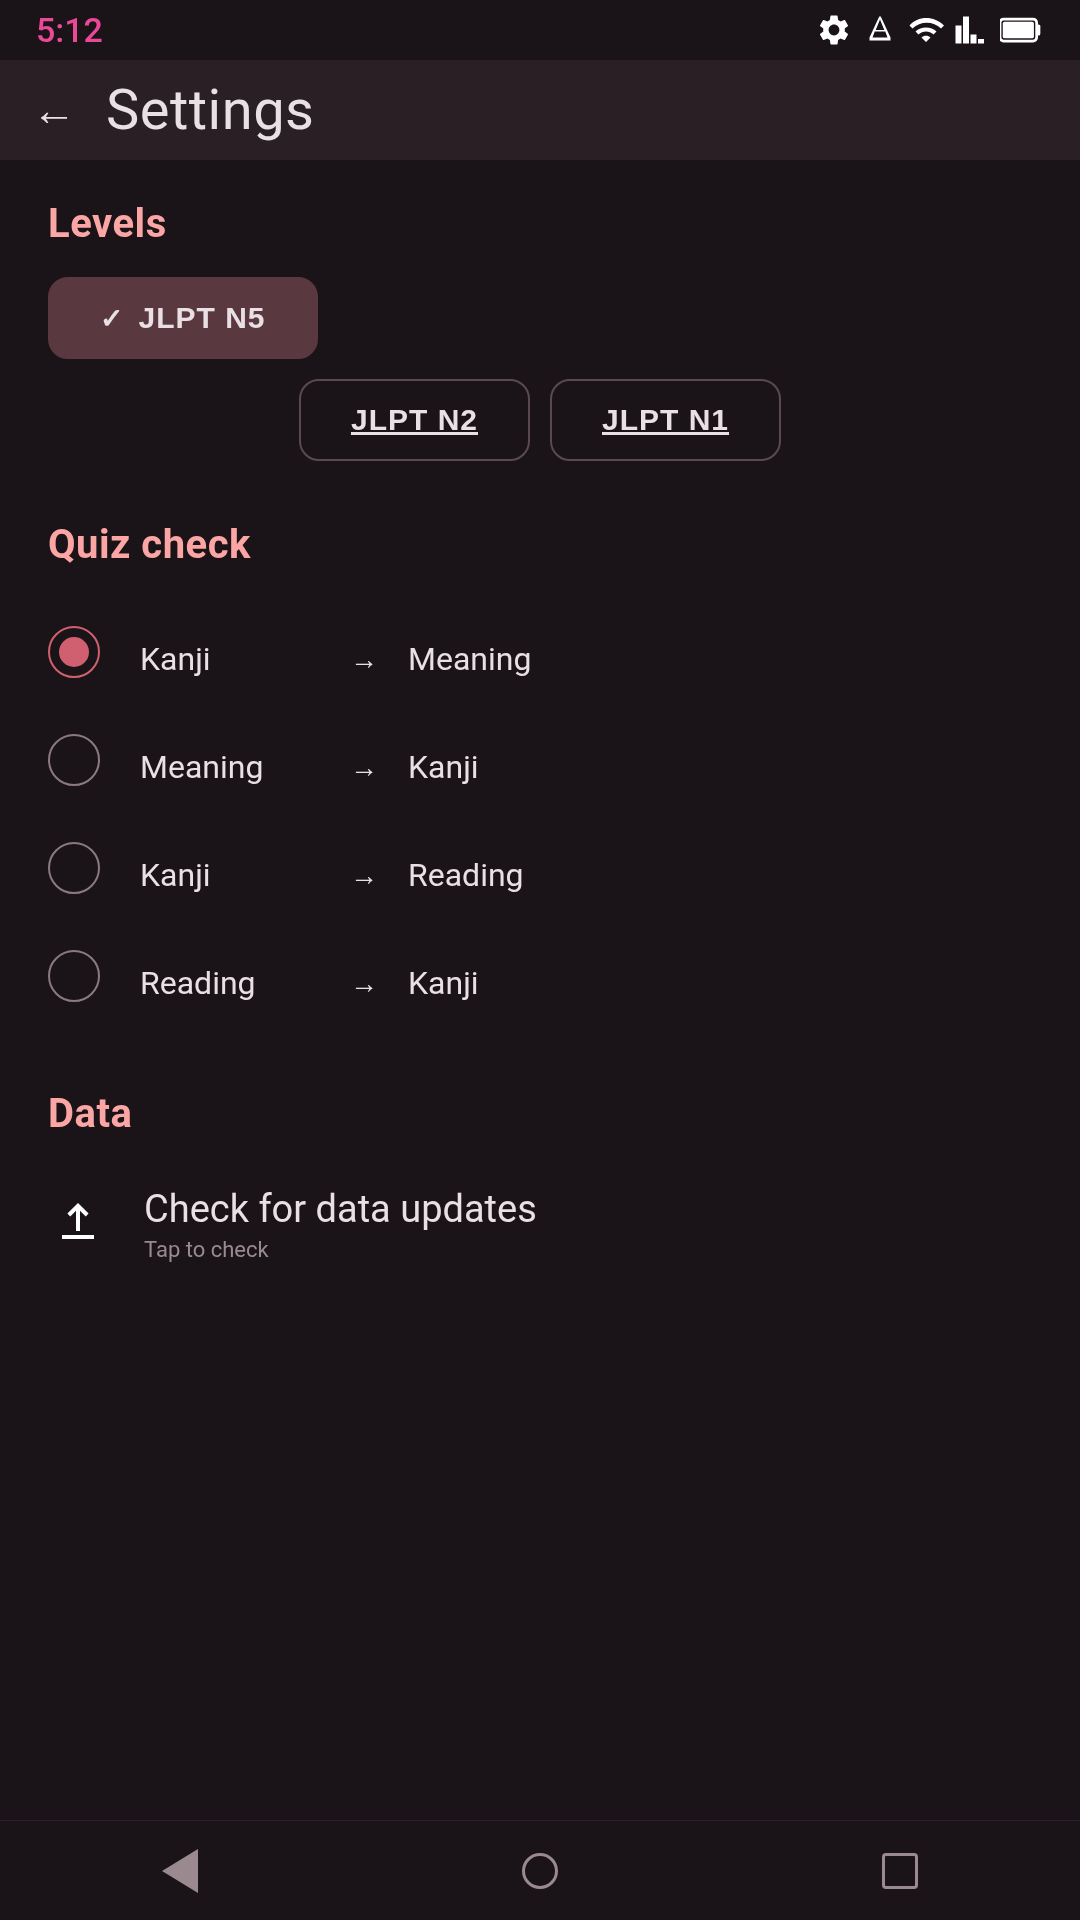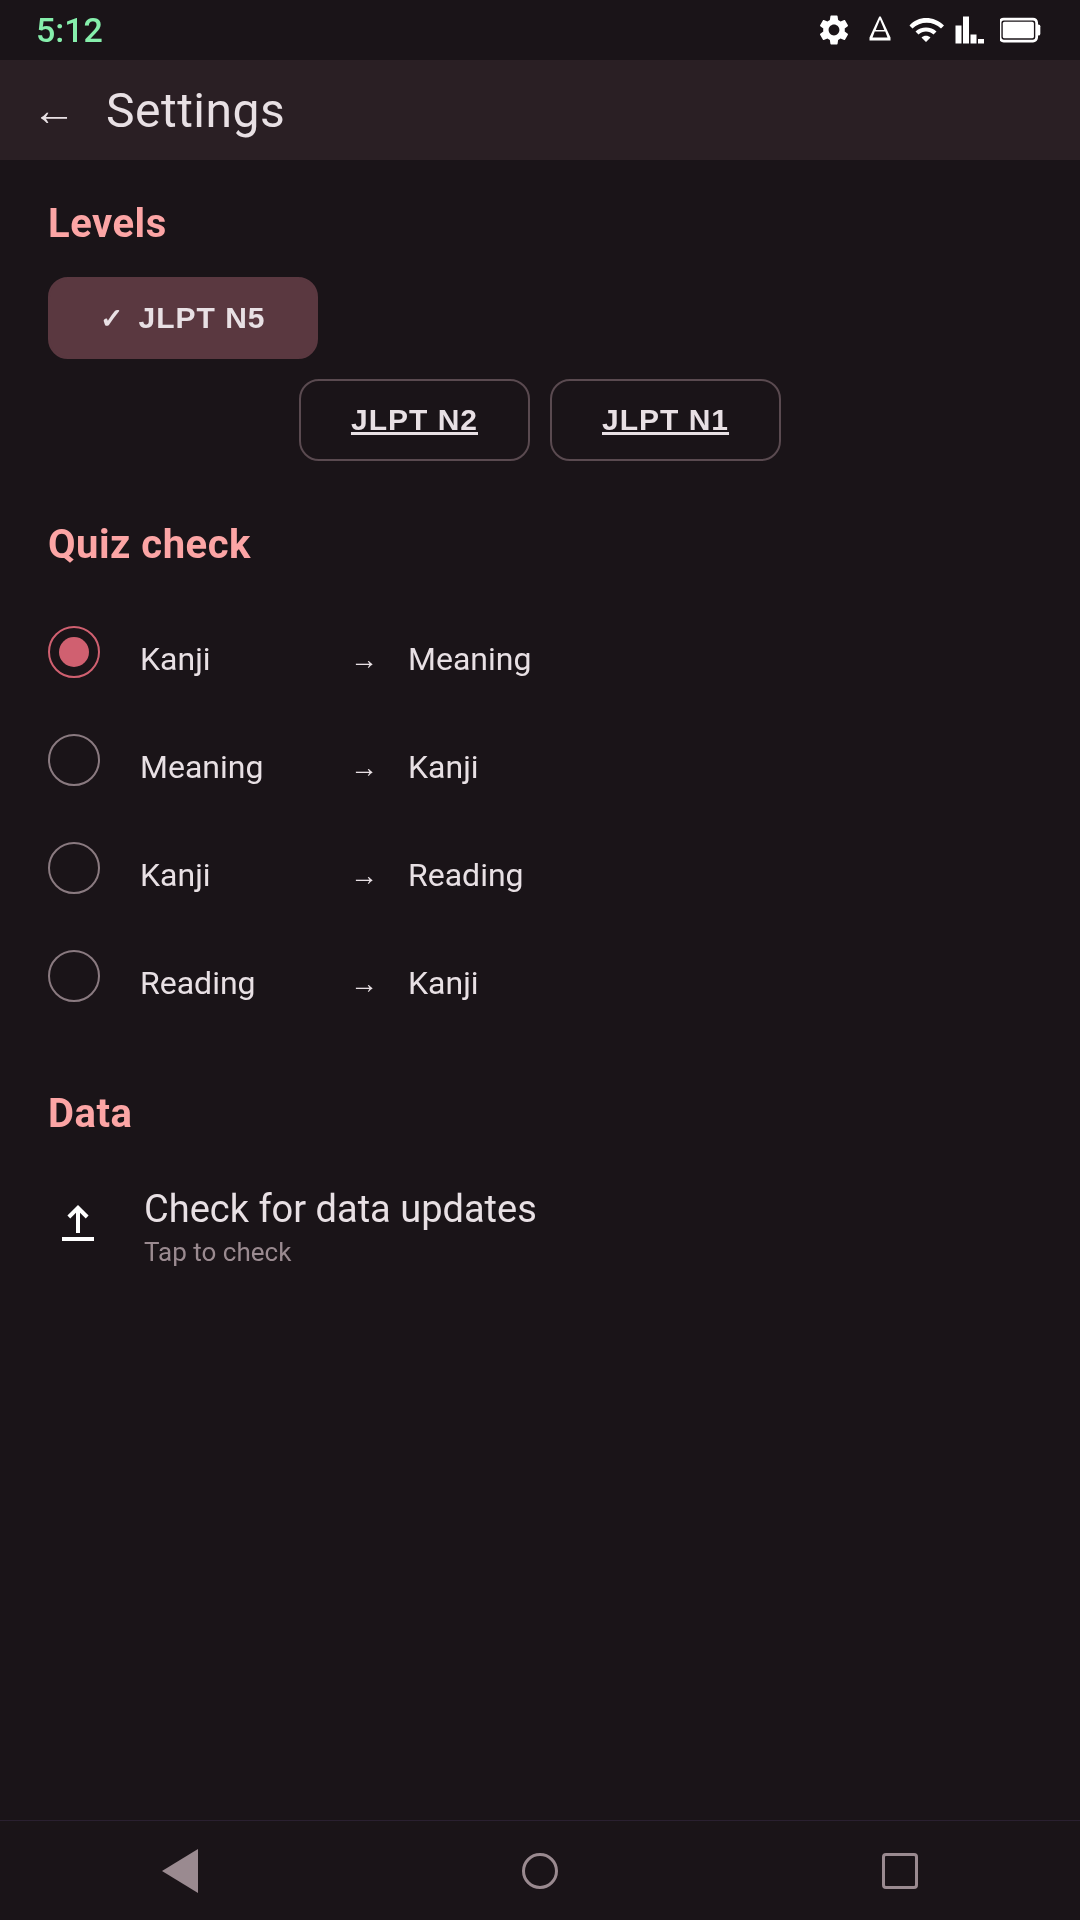--- a/index.html
+++ b/index.html
@@ -24,21 +24,21 @@
       height: 60px;
       display: flex;
       align-items: center;
       justify-content: space-between;
       padding: 0 36px;
     }
 
     .status-time {
       font-size: 34px;
       font-weight: 500;
-      color: #86efac;
+      color: #ec4899;
     }
 
     .status-icons {
       display: flex;
       align-items: center;
       gap: 10px;
     }
 
     
     .header {
@@ -51,21 +51,21 @@
     }
 
     .header-back {
       color: #e8e0e4;
       font-size: 44px;
       cursor: pointer;
       line-height: 1;
     }
 
     .header-title {
-      font-size: 48px;
+      font-size: 56px;
       font-weight: 400;
       color: #e8e0e4;
       letter-spacing: 0.5px;
     }
 
     
     .content {
       padding: 40px 48px;
     }
 
@@ -212,21 +212,21 @@
       gap: 6px;
     }
 
     .data-title {
       font-size: 38px;
       color: #e8e0e4;
       font-weight: 400;
     }
 
     .data-subtitle {
-      font-size: 26px;
+      font-size: 22px;
       color: #9a8a90;
     }
 
     
     .bottom-nav {
       position: fixed;
       bottom: 0;
       width: 1080px;
       height: 100px;
       background-color: #1a1418;

